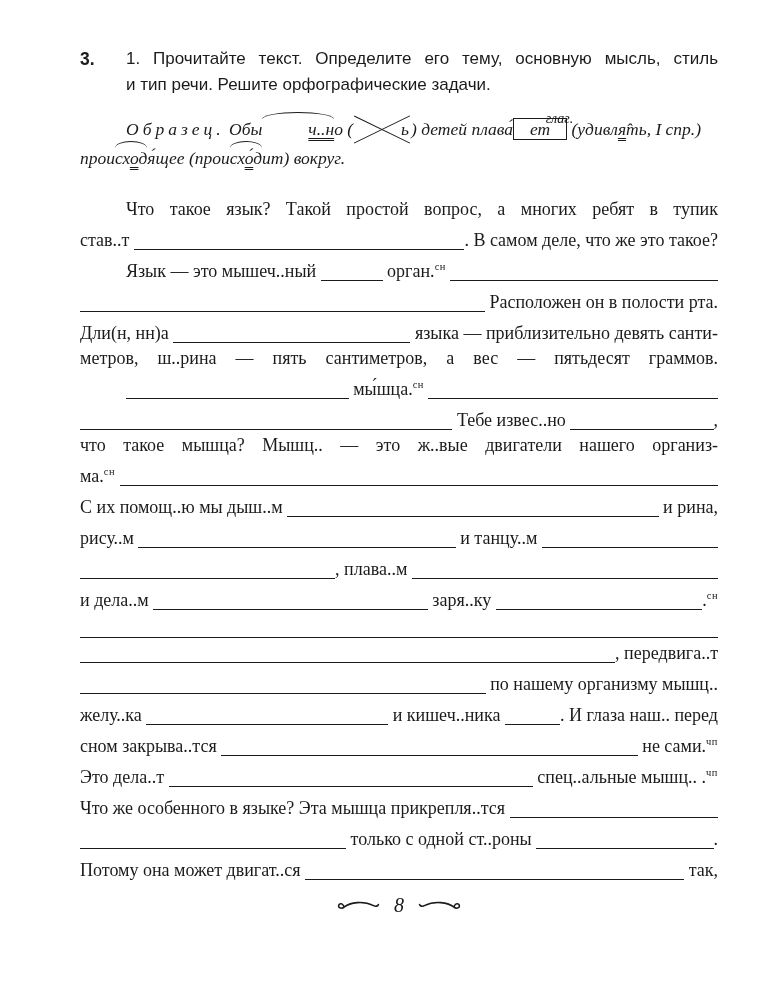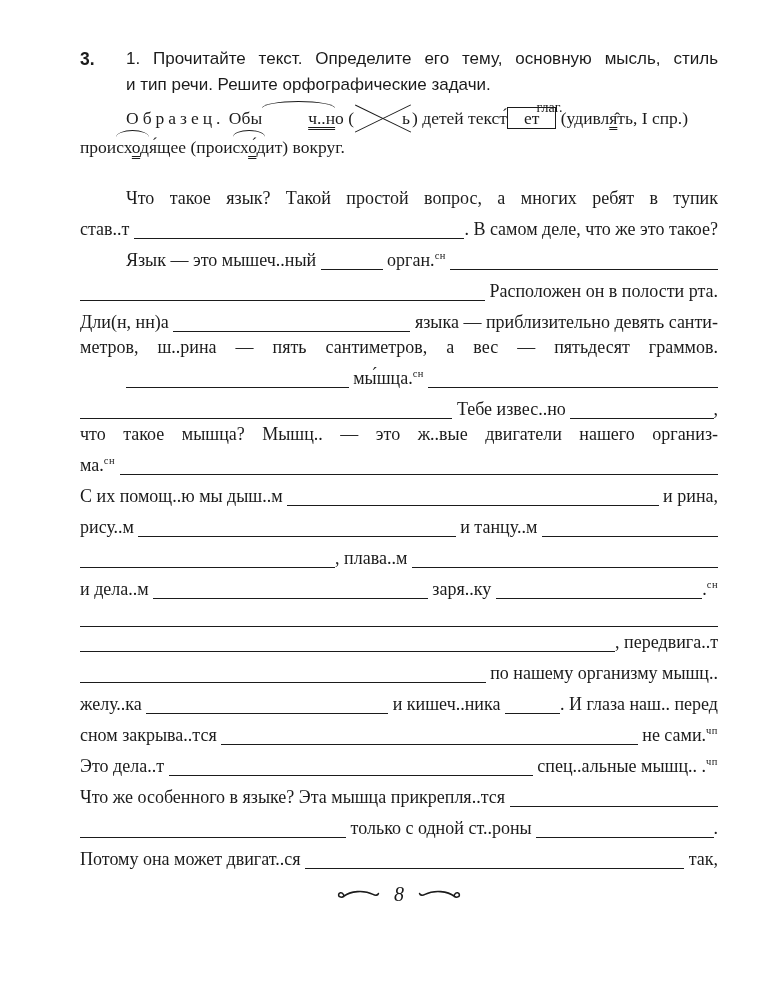--- a/index.html
+++ b/index.html
@@ -9,21 +9,21 @@
     padding:46px 50px 0 80px;
     font-family:"Liberation Serif","DejaVu Serif",serif;
     overflow:hidden;
   }
   
   .header{display:flex;font-family:"Liberation Sans","DejaVu Sans",sans-serif;font-size:17px;line-height:26px}
   .ex-num{flex:0 0 46px;font-weight:bold;font-size:17.5px}
   .instr{flex:1}
   .instr .l1{text-align:justify;text-align-last:justify}
   
-  .sample{font-size:17.5px;line-height:29px;margin-top:6px}
+  .sample{font-style:italic;font-size:17.5px;line-height:29px;margin-top:17px}
   .s1{text-indent:46px}
   .spaced{letter-spacing:4px}
   .du{text-decoration-line:underline;text-decoration-style:double;text-decoration-thickness:1px;text-underline-offset:2.5px}
   .arc{position:relative;display:inline-block}
   .arc::before{content:"";position:absolute;left:0;right:0;top:-3px;height:7px;
     border-top:1.4px solid currentColor;border-radius:55% 55% 0 0 / 100% 100% 0 0}
   .crossed{position:relative;display:inline-block;padding:0 2px}
   .crossed::before,.crossed::after{content:"";position:absolute;left:-2px;right:-2px;top:48%;height:1.3px;background:currentColor}
   .crossed::before{transform:rotate(26deg)}
   .crossed::after{transform:rotate(-26deg)}
@@ -58,21 +58,21 @@
       <div>и тип речи. Решите орфографические задачи.</div>
     </div>
   </div>
 
   <div class="sample">
     <div class="s-line s1">
       <span class="spaced">Образец.</span>
       <span><span>Обы</span><span class="arc du">ч..н</span><span>о</span></span>
       <span><span>(</span><span class="crossed">ь</span><span>)</span></span>
       <span>детей</span>
-      <span class="rel"><span class="glag">глаг.</span><span>текст́</span><span class="boxed">ет</span></span>
+      <span class="rel"><span class="glag">глаг.</span><span>плава́</span><span class="boxed">ет</span></span>
       <span><span>(удивл</span><span class="du">я̂</span><span>ть, I спр.)</span></span>
     </div>
     <div class="s-line">
       <span><span>прои</span><span class="arc"><span>сх</span><span class="du">о</span><span>д</span></span><span>я́щее</span></span>
       <span><span>(прои</span><span class="arc"><span>сх</span><span class="du">о́</span><span>д</span></span><span>ит)</span></span>
       <span>вокруг.</span>
     </div>
   </div>
 
   <div class="body" id="body-lines">

